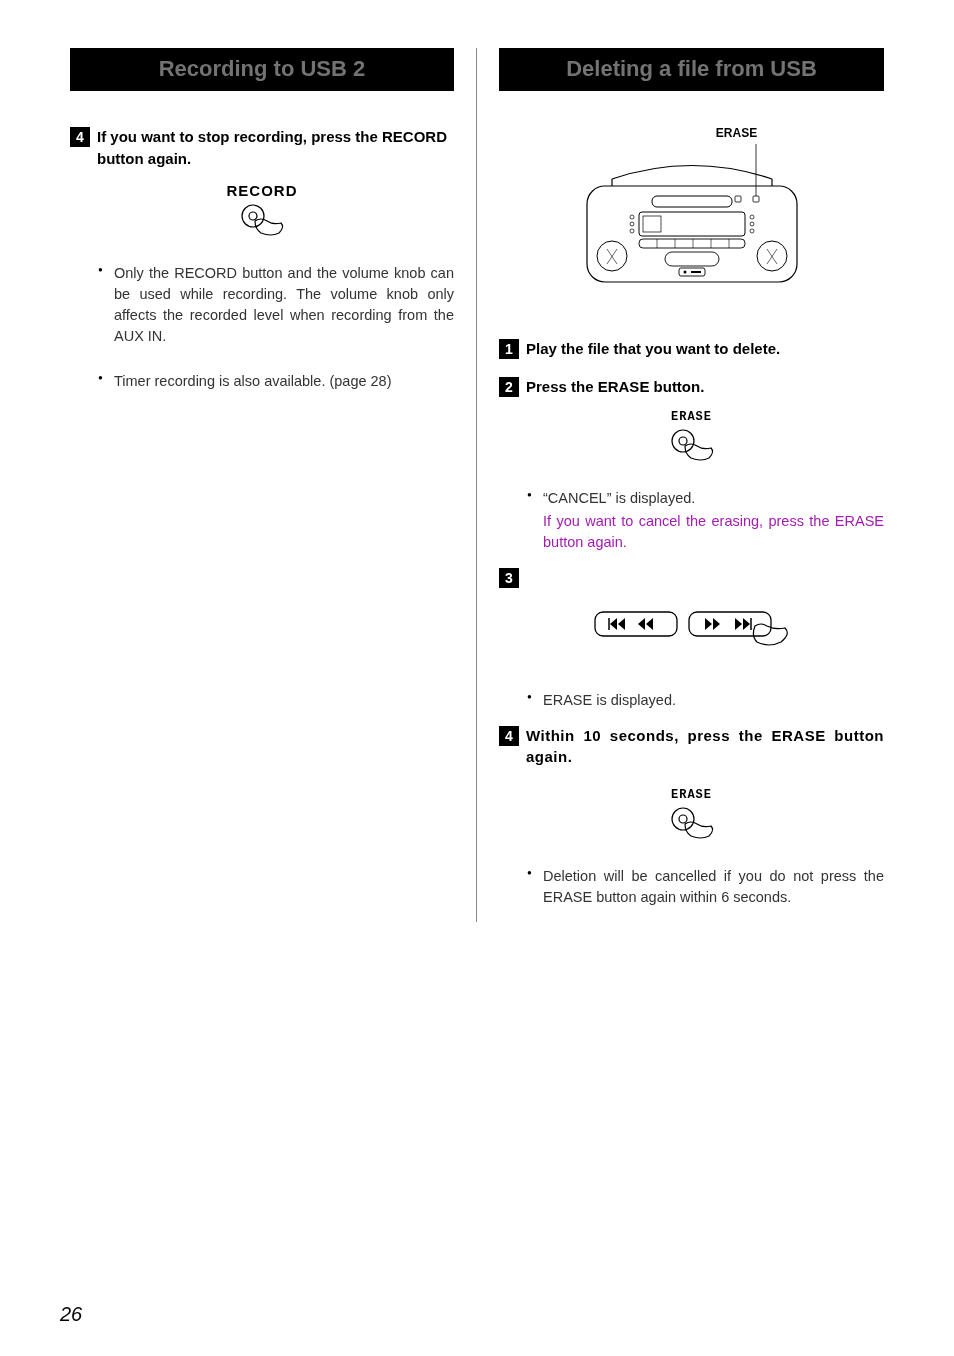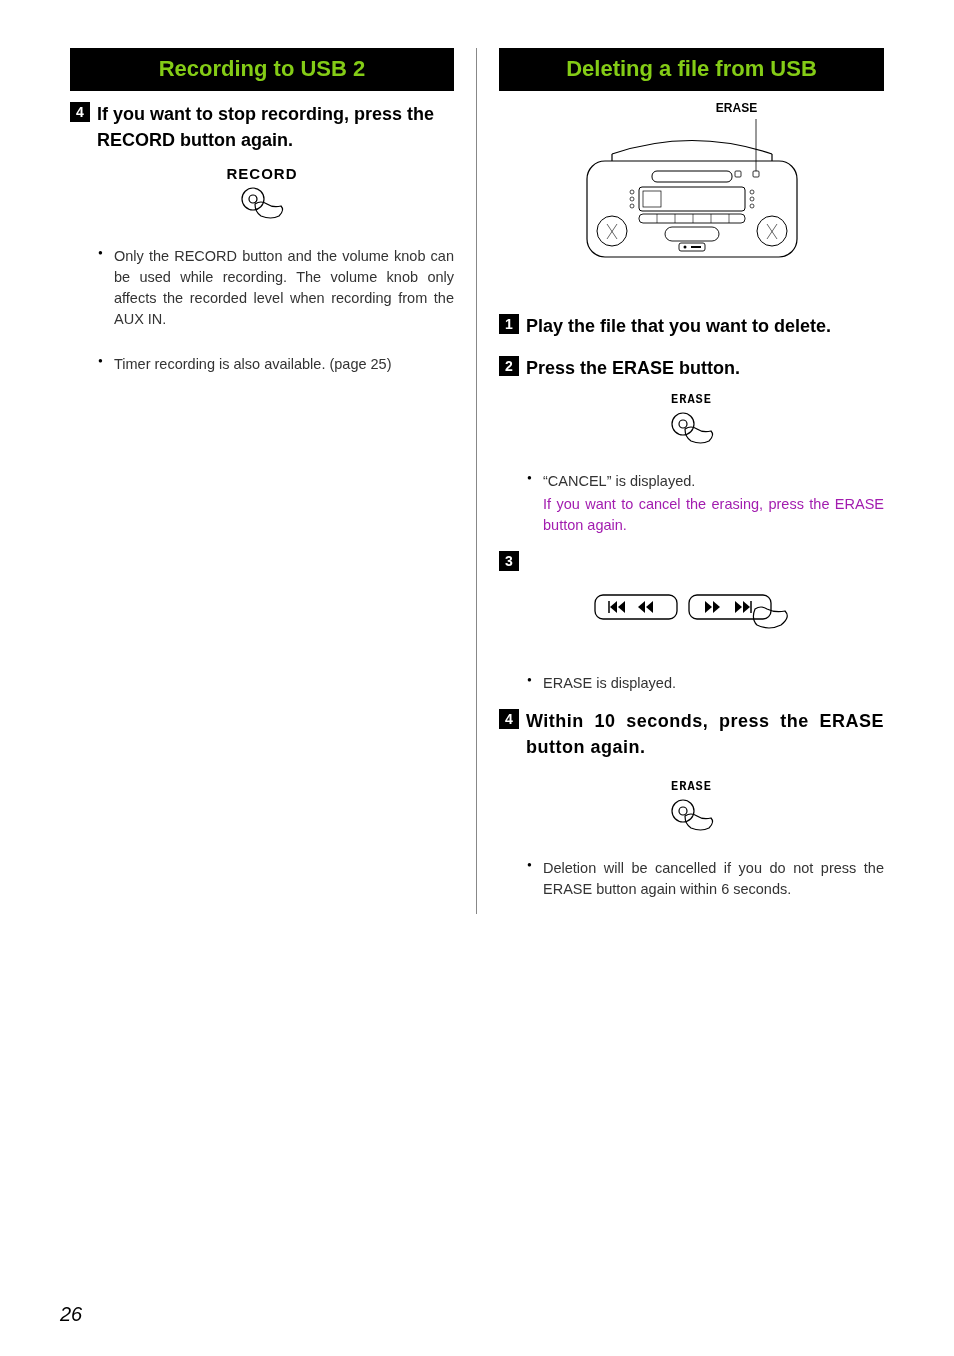--- a/index.html
+++ b/index.html
@@ -23,26 +23,26 @@
   }
   .col.left {
     padding-right: 22px;
     border-right: 1px solid #888;
   }
   .col.right {
     padding-left: 22px;
   }
   .section-title {
     background: #000;
-    color: #84cc16;
+    color: #737373;
     font-weight: bold;
     font-size: 22px;
     text-align: center;
     padding: 8px 4px 9px 4px;
-    margin-bottom: 10px;
+    margin-bottom: 35px;
   }
   .step {
     display: flex;
     align-items: flex-start;
     margin-bottom: 6px;
   }
   .step-num {
     flex: 0 0 auto;
     width: 20px;
     height: 20px;
@@ -50,21 +50,21 @@
     color: #fff;
     font-weight: bold;
     font-size: 14px;
     text-align: center;
     line-height: 20px;
     margin-right: 7px;
     margin-top: 1px;
   }
   .step-text {
     font-weight: bold;
-    font-size: 18px;
+    font-size: 15px;
     line-height: 1.45;
   }
   .bullet-list {
     list-style: none;
     margin: 14px 0 14px 28px;
   }
   .bullet-list li {
     position: relative;
     padding-left: 16px;
     font-size: 14.5px;
@@ -150,21 +150,21 @@
         <circle cx="16" cy="13" r="4" fill="none" stroke="#000" stroke-width="1.2"></circle>
         <path d="M18 18 Q24 14 30 18 Q36 22 44 20 Q48 24 42 30 Q34 34 24 30 Q18 26 18 18 Z" fill="none" stroke="#000" stroke-width="1.2"></path>
       </svg>
     </div>
 
     <ul class="bullet-list">
       <li>Only the RECORD button and the volume knob can be used while recording. The volume knob only affects the recorded level when recording from the AUX IN.</li>
     </ul>
 
     <ul class="bullet-list" style="margin-top:24px;">
-      <li>Timer recording is also available. (page 25)</li>
+      <li>Timer recording is also available. (page 28)</li>
     </ul>
   </div>
 
   <div class="col right">
     <div class="section-title">Deleting a file from USB</div>
 
     <div class="erase-label-top">ERASE</div>
     <div class="device-diagram">
       <svg width="270" height="150" viewBox="0 0 270 150">
 

